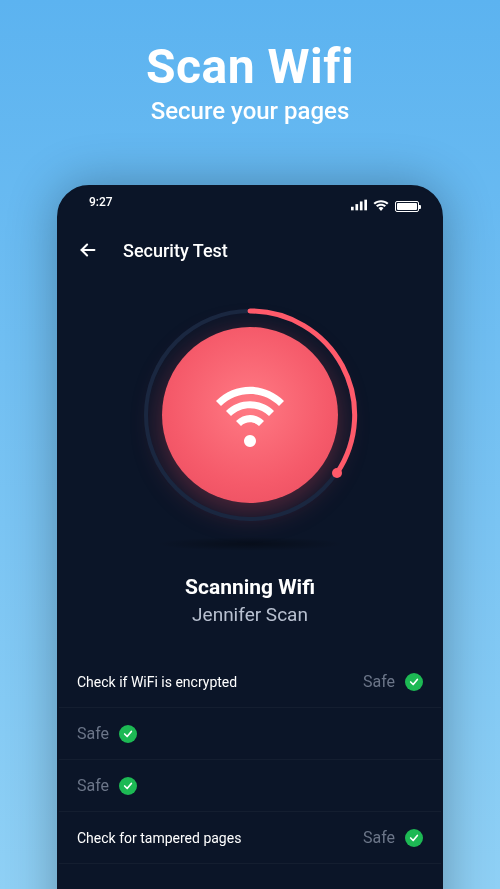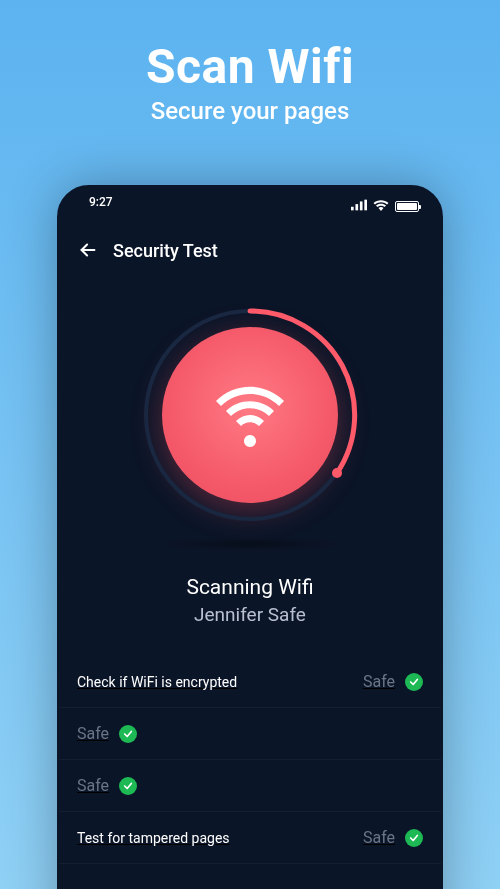--- a/index.html
+++ b/index.html
@@ -94,21 +94,21 @@
       width: 100%;
       height: 100%;
       background: white;
       border-radius: 1px;
     }
 
     .app-header {
       display: flex;
       align-items: center;
       padding: 22px 18px 16px;
-      gap: 14px;
+      gap: 24px;
     }
 
     .back-arrow {
       color: white;
       display: flex;
       align-items: center;
     }
     .back-arrow svg {
       width: 22px;
       height: 22px;
@@ -172,32 +172,31 @@
       border-radius: 50%;
     }
 
     .scan-heading {
       text-align: center;
       margin-bottom: 30px;
     }
     .scan-heading-title {
       color: white;
       font-size: 21px;
-      font-weight: 400;
+      font-weight: 700;
       margin-bottom: 4px;
     }
     .scan-heading-sub {
       color: #b8c0d0;
       font-size: 19px;
       font-weight: 400;
     }
 
     .check-list {
       padding: 0;
-      text-decoration: underline;
     }
 
     .check-row {
       display: flex;
       align-items: center;
       padding: 16px 18px;
       border-bottom: 1px solid rgba(255,255,255,0.04);
       gap: 10px;
     }
 
@@ -282,21 +281,21 @@
             <path d="M40 62 a6 6 0 1 0 0.001 0 Z M26 48 c8-8 20-8 28 0 l-5 5 c-5-5-13-5-18 0 Z M16 38 c13-13 35-13 48 0 l-5 5 c-10.5-10.5-27.5-10.5-38 0 Z M6 28 c19-19 49-19 68 0 l-5 5 c-16-16-42-16-58 0 Z" fill="white"></path>
           </svg>
       </span>
     </div>
   </div>
 
   <div class="shadow-ellipse"></div>
 
   <div class="scan-heading">
     <div class="scan-heading-title">Scanning Wifi</div>
-    <div class="scan-heading-sub">Jennifer Safe</div>
+    <div class="scan-heading-sub">Jennifer Scan</div>
   </div>
 
   <div class="check-list">
     <div class="check-row">
       <span class="check-label">Check if WiFi is encrypted</span>
       <span class="check-status">Safe</span>
       <span class="check-badge">
           <svg viewBox="0 0 12 12">
             <path d="M2 6 L5 9 L10 3" stroke="white" stroke-width="2" fill="none" stroke-linecap="round" stroke-linejoin="round"></path>
           </svg>
@@ -312,21 +311,21 @@
     </div>
     <div class="check-row">
       <span class="check-status">Safe</span>
       <span class="check-badge">
           <svg viewBox="0 0 12 12">
             <path d="M2 6 L5 9 L10 3" stroke="white" stroke-width="2" fill="none" stroke-linecap="round" stroke-linejoin="round"></path>
           </svg>
         </span>
     </div>
     <div class="check-row">
-      <span class="check-label">Test for tampered pages</span>
+      <span class="check-label">Check for tampered pages</span>
       <span class="check-status">Safe</span>
       <span class="check-badge">
           <svg viewBox="0 0 12 12">
             <path d="M2 6 L5 9 L10 3" stroke="white" stroke-width="2" fill="none" stroke-linecap="round" stroke-linejoin="round"></path>
           </svg>
         </span>
     </div>
   </div>
 
 </div>

